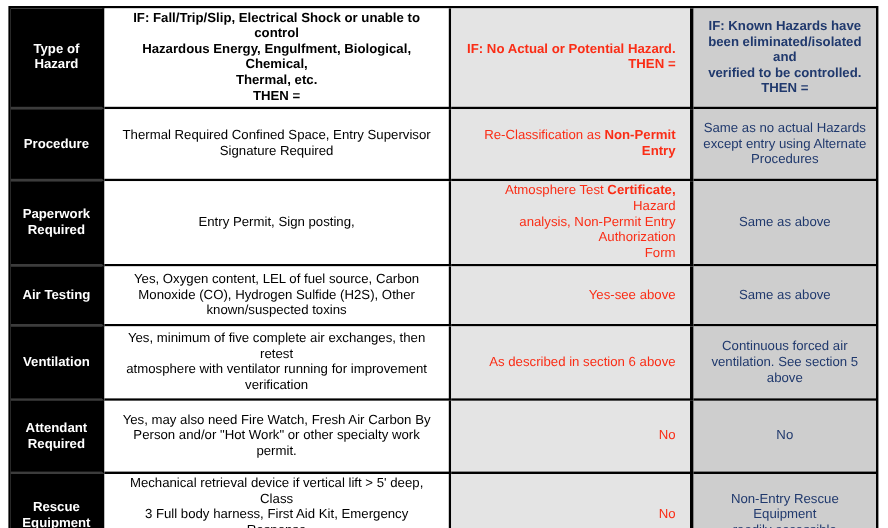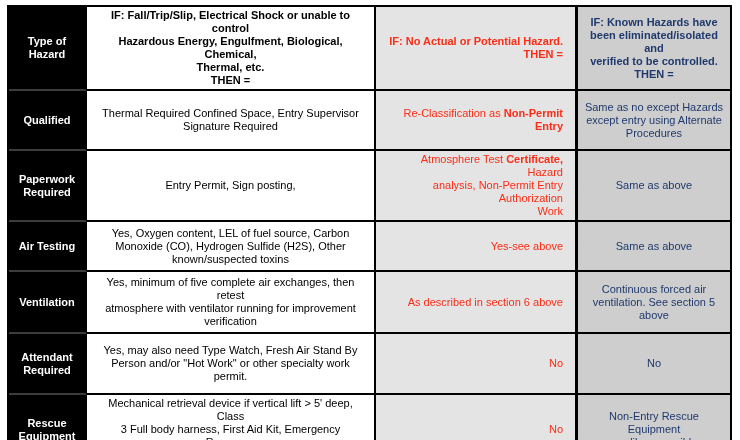--- a/index.html
+++ b/index.html
@@ -79,47 +79,47 @@
           </td>
           <td class="c4">
             <div class="line"><span class="seg-b">IF: Known Hazards have</span></div>
             <div class="line"><span class="seg-b">been eliminated/isolated and</span></div>
             <div class="line"><span class="seg-b">verified to be controlled.</span></div>
             <div class="line"><span class="seg-b">THEN =</span></div>
           </td>
         </tr>
         <tr class="r2">
           <td class="hdr">
-            <div class="line"><span>Qualified</span></div>
+            <div class="line"><span>Procedure</span></div>
           </td>
           <td class="c2">
             <div class="line"><span>Thermal Required Confined Space, Entry Supervisor</span></div>
             <div class="line"><span>Signature Required</span></div>
           </td>
           <td class="c3">
             <div class="line"><span>Re-Classification as </span><span class="seg-b">Non-Permit Entry</span></div>
           </td>
           <td class="c4">
-            <div class="line"><span>Same as no except Hazards</span></div>
+            <div class="line"><span>Same as no actual Hazards</span></div>
             <div class="line"><span>except entry using Alternate</span></div>
             <div class="line"><span>Procedures</span></div>
           </td>
         </tr>
         <tr class="r3">
           <td class="hdr">
             <div class="line"><span>Paperwork</span></div>
             <div class="line"><span>Required</span></div>
           </td>
           <td class="c2">
             <div class="line"><span>Entry Permit, Sign posting,</span></div>
           </td>
           <td class="c3">
             <div class="line"><span>Atmosphere Test </span><span class="seg-b">Certificate,</span><span> Hazard</span></div>
             <div class="line"><span>analysis, Non-Permit Entry Authorization</span></div>
-            <div class="line"><span>Work</span></div>
+            <div class="line"><span>Form</span></div>
           </td>
           <td class="c4">
             <div class="line"><span>Same as above</span></div>
           </td>
         </tr>
         <tr class="r4">
           <td class="hdr">
             <div class="line"><span>Air Testing</span></div>
           </td>
           <td class="c2">
@@ -150,21 +150,21 @@
             <div class="line"><span>Continuous forced air</span></div>
             <div class="line"><span>ventilation. See section 5 above</span></div>
           </td>
         </tr>
         <tr class="r6">
           <td class="hdr">
             <div class="line"><span>Attendant</span></div>
             <div class="line"><span>Required</span></div>
           </td>
           <td class="c2">
-            <div class="line"><span>Yes, may also need Type Watch, Fresh Air Stand By</span></div>
+            <div class="line"><span>Yes, may also need Fire Watch, Fresh Air Carbon By</span></div>
             <div class="line"><span>Person and/or "Hot Work" or other specialty work permit.</span></div>
           </td>
           <td class="c3">
             <div class="line"><span>No</span></div>
           </td>
           <td class="c4">
             <div class="line"><span>No</span></div>
           </td>
         </tr>
         <tr class="r7">

